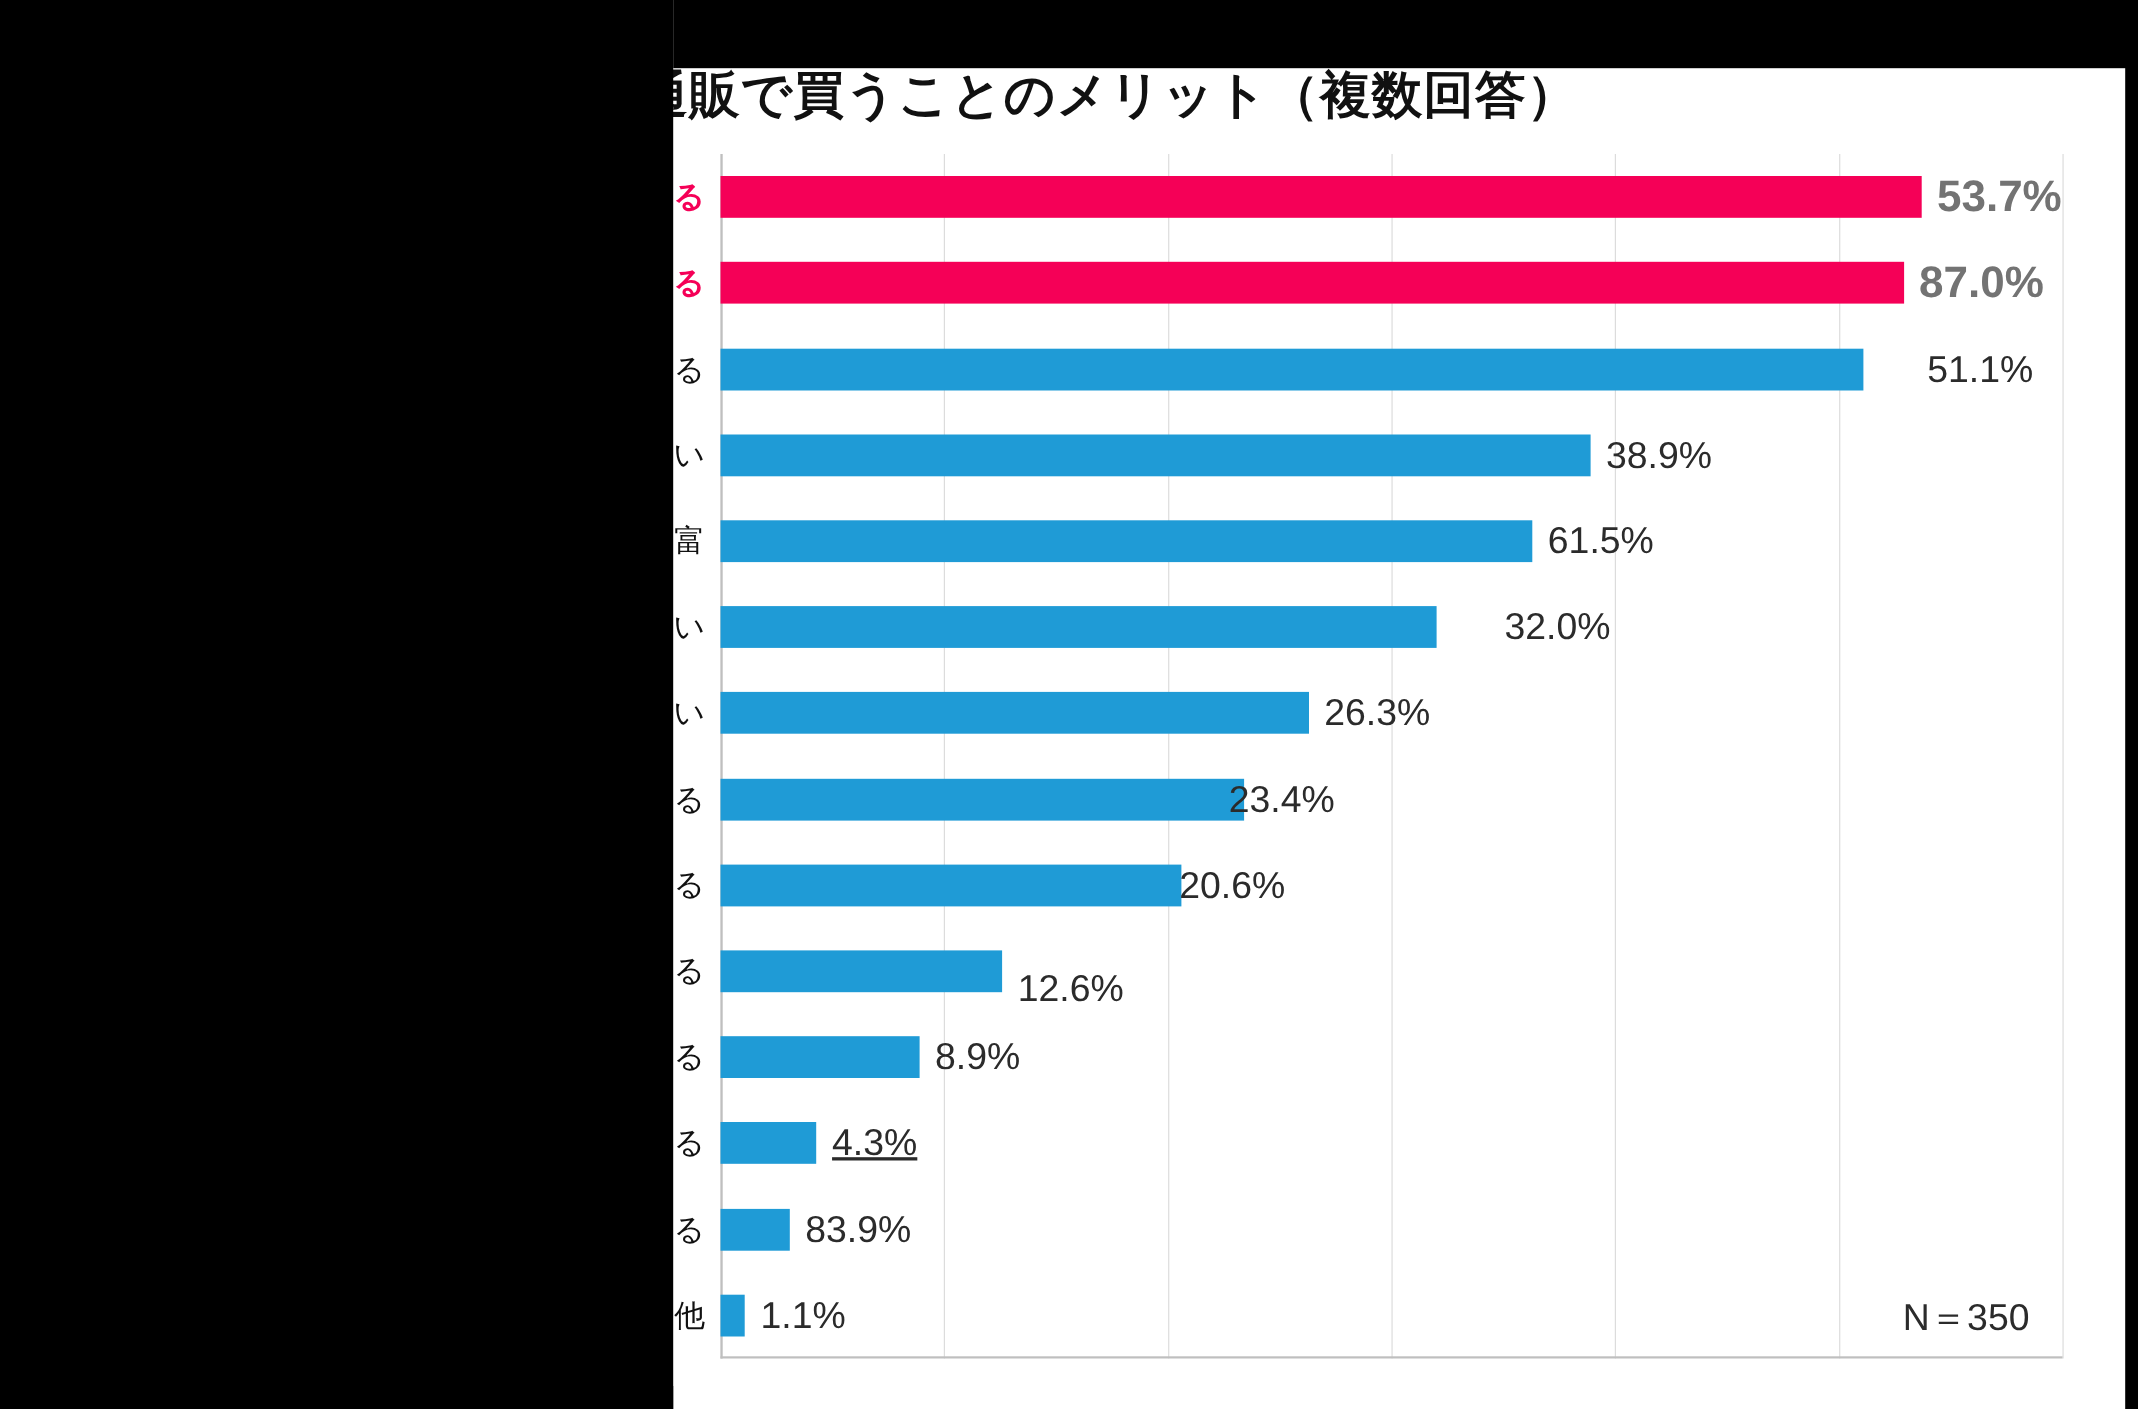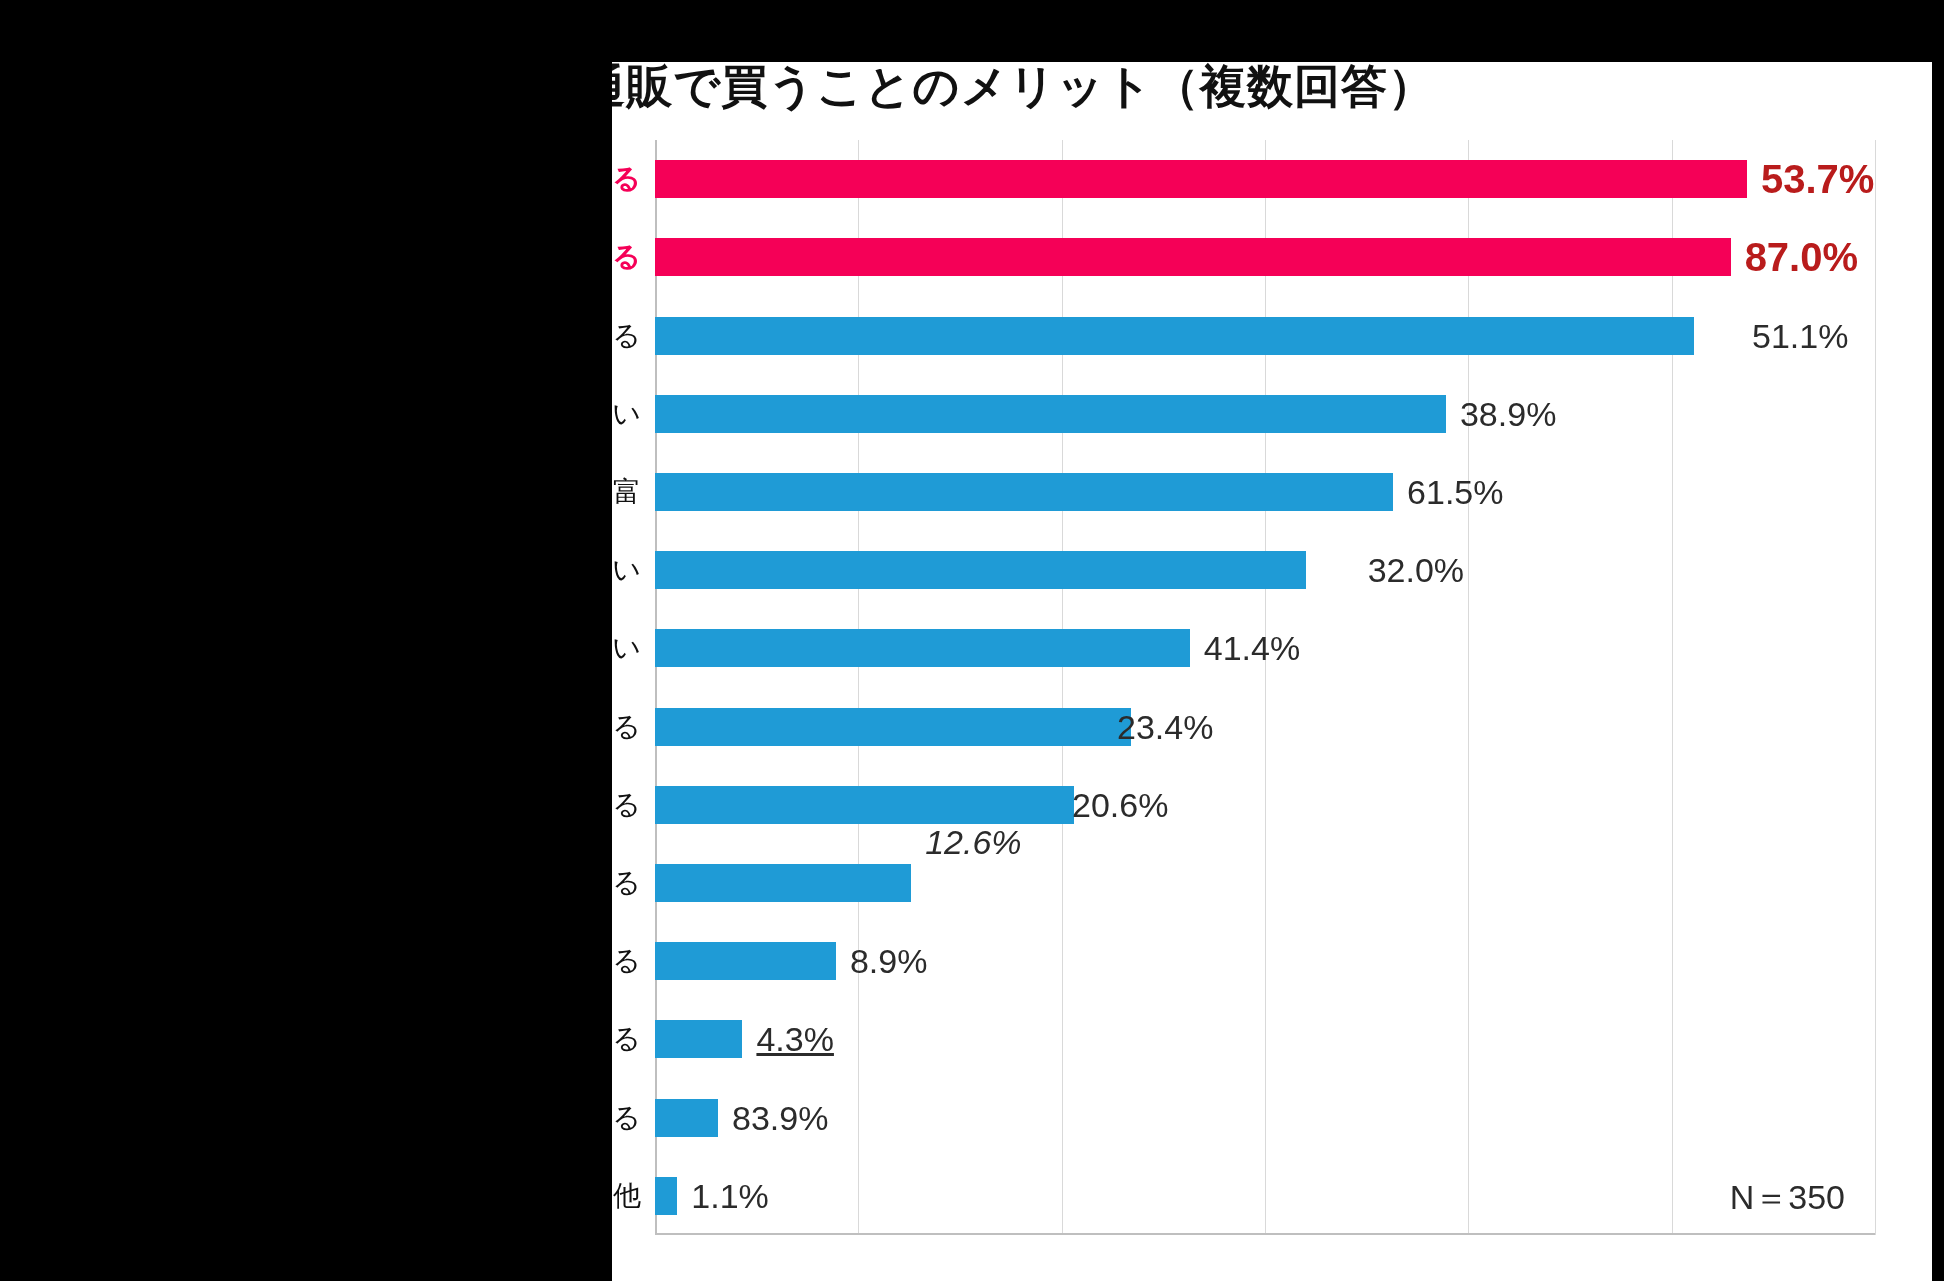--- a/index.html
+++ b/index.html
@@ -98,21 +98,21 @@
   .bar-value {
     position: absolute;
     height: 38px;
     line-height: 38px;
     font-size: 34px;
     color: #2b2b2b;
     white-space: nowrap;
     padding-left: 14px;
   }
   .bar-value.hl {
-    color: #b91c1c;
+    color: #737373;
     font-size: 40px;
     font-weight: bold;
   }
   .cat-label {
     position: absolute;
     right: 0;
     height: 38px;
     line-height: 38px;
     font-size: 28px;
     color: #111111;
@@ -158,27 +158,27 @@
         <div class="bar-value hl" style="top: 98.3214px; left: 1075.63px;">87.0%</div>
         <div class="bar" style="top: 176.536px; width: 1039.03px;"></div>
         <div class="bar-value" style="top: 176.536px; left: 1039.03px; margin-left: 44px;">51.1%</div>
         <div class="bar" style="top: 254.75px; width: 790.967px;"></div>
         <div class="bar-value" style="top: 254.75px; left: 790.967px;">38.9%</div>
         <div class="bar" style="top: 332.964px; width: 738.1px;"></div>
         <div class="bar-value" style="top: 332.964px; left: 738.1px;">61.5%</div>
         <div class="bar" style="top: 411.179px; width: 650.667px;"></div>
         <div class="bar-value" style="top: 411.179px; left: 650.667px; margin-left: 48px;">32.0%</div>
         <div class="bar" style="top: 489.393px; width: 534.767px;"></div>
-        <div class="bar-value" style="top: 489.393px; left: 534.767px;">41.4%</div>
+        <div class="bar-value" style="top: 489.393px; left: 534.767px;">26.3%</div>
         <div class="bar" style="top: 567.607px; width: 475.8px;"></div>
         <div class="bar-value" style="top: 567.607px; left: 448px;">23.4%</div>
         <div class="bar" style="top: 645.821px; width: 418.867px;"></div>
         <div class="bar-value" style="top: 645.821px; left: 403px;">20.6%</div>
         <div class="bar" style="top: 724.036px; width: 256.2px;"></div>
-        <div class="bar-value" style="top: 683px; left: 256.2px; font-style: italic;">12.6%</div>
+        <div class="bar-value" style="top: 740px; left: 256.2px;">12.6%</div>
         <div class="bar" style="top: 802.25px; width: 180.967px;"></div>
         <div class="bar-value" style="top: 802.25px; left: 180.967px;">8.9%</div>
         <div class="bar" style="top: 880.464px; width: 87.4333px;"></div>
         <div class="bar-value" style="top: 880.464px; left: 87.4333px; text-decoration: underline;">4.3%</div>
         <div class="bar" style="top: 958.679px; width: 63.0333px;"></div>
         <div class="bar-value" style="top: 958.679px; left: 63.0333px;">83.9%</div>
         <div class="bar" style="top: 1036.89px; width: 22.3667px;"></div>
         <div class="bar-value" style="top: 1036.89px; left: 22.3667px;">1.1%</div>
       </div>
     <div id="n-label">N＝350</div>

